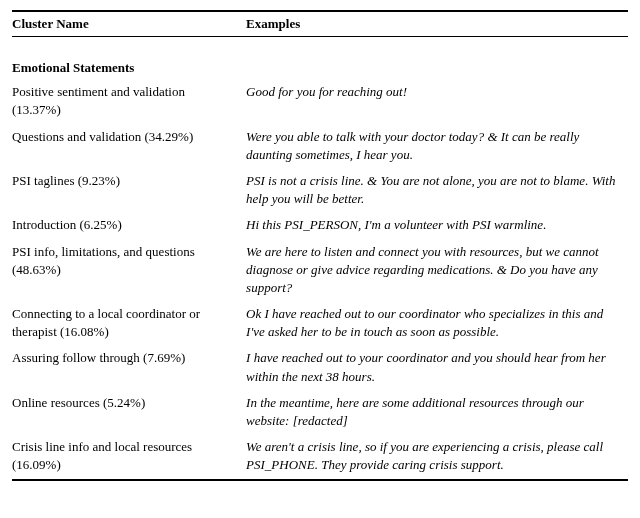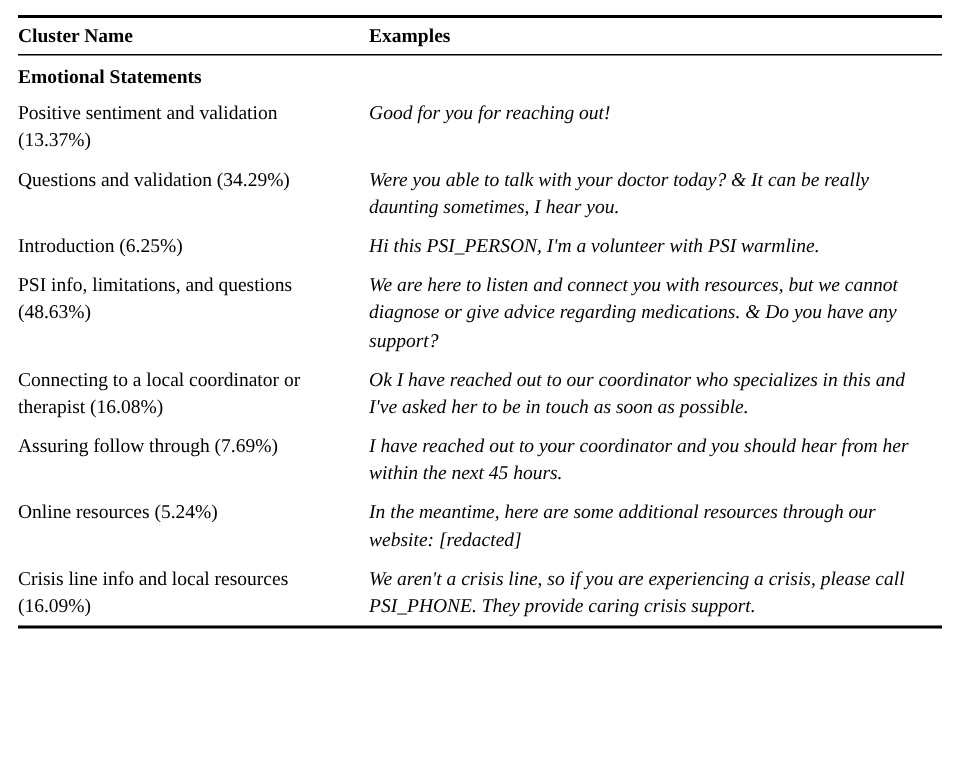--- a/index.html
+++ b/index.html
@@ -37,21 +37,21 @@
       line-height: 1.4;
     }
     tbody tr td:first-child {
       padding-right: 10px;
     }
     tbody tr td em {
       font-style: italic;
     }
     .section-header td {
       font-weight: bold;
-      padding-top: 5px;
+      padding-top: 22px;
       padding-bottom: 2px;
       border-top: 1px solid #000;
     }
     .last-row td {
       border-bottom: 2px solid #000;
     }
   </style>
 </head>
 <body>
 
@@ -68,34 +68,38 @@
       </tr>
       <tr>
         <td>Positive sentiment and validation (13.37%)</td>
         <td><em>Good for you for reaching out!</em></td>
       </tr>
       <tr>
         <td>Questions and validation (34.29%)</td>
         <td><em>Were you able to talk with your doctor today? &amp; It can be really daunting sometimes, I hear you.</em></td>
       </tr>
       <tr>
+        <td>PSI taglines (9.23%)</td>
+        <td><em>PSI is not a crisis line. &amp; You are not alone, you are not to blame. With help you will be better.</em></td>
+      </tr>
+      <tr>
         <td>Introduction (6.25%)</td>
         <td><em>Hi this PSI_PERSON, I'm a volunteer with PSI warmline.</em></td>
       </tr>
       <tr>
         <td>PSI info, limitations, and questions (48.63%)</td>
         <td><em>We are here to listen and connect you with resources, but we cannot diagnose or give advice regarding medications. &amp; Do you have any support?</em></td>
       </tr>
       <tr>
         <td>Connecting to a local coordinator or therapist (16.08%)</td>
         <td><em>Ok I have reached out to our coordinator who specializes in this and I've asked her to be in touch as soon as possible.</em></td>
       </tr>
       <tr>
         <td>Assuring follow through (7.69%)</td>
-        <td><em>I have reached out to your coordinator and you should hear from her within the next 45 hours.</em></td>
+        <td><em>I have reached out to your coordinator and you should hear from her within the next 38 hours.</em></td>
       </tr>
       <tr>
         <td>Online resources (5.24%)</td>
         <td><em>In the meantime, here are some additional resources through our website: [redacted]</em></td>
       </tr>
       <tr class="last-row">
         <td>Crisis line info and local resources (16.09%)</td>
         <td><em>We aren't a crisis line, so if you are experiencing a crisis, please call PSI_PHONE. They provide caring crisis support.</em></td>
       </tr>
     </tbody>

